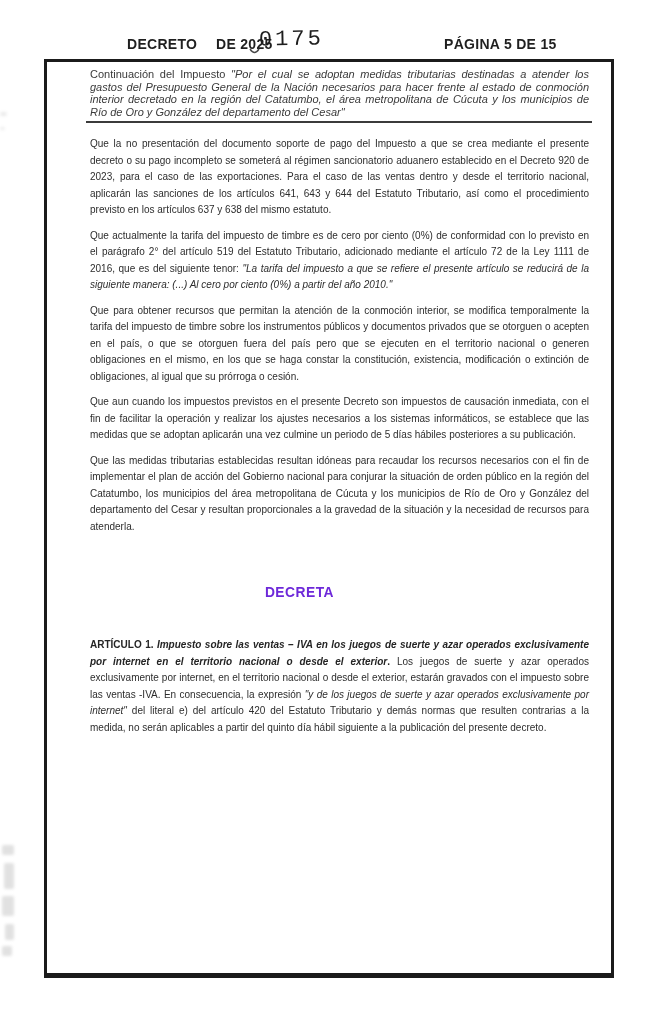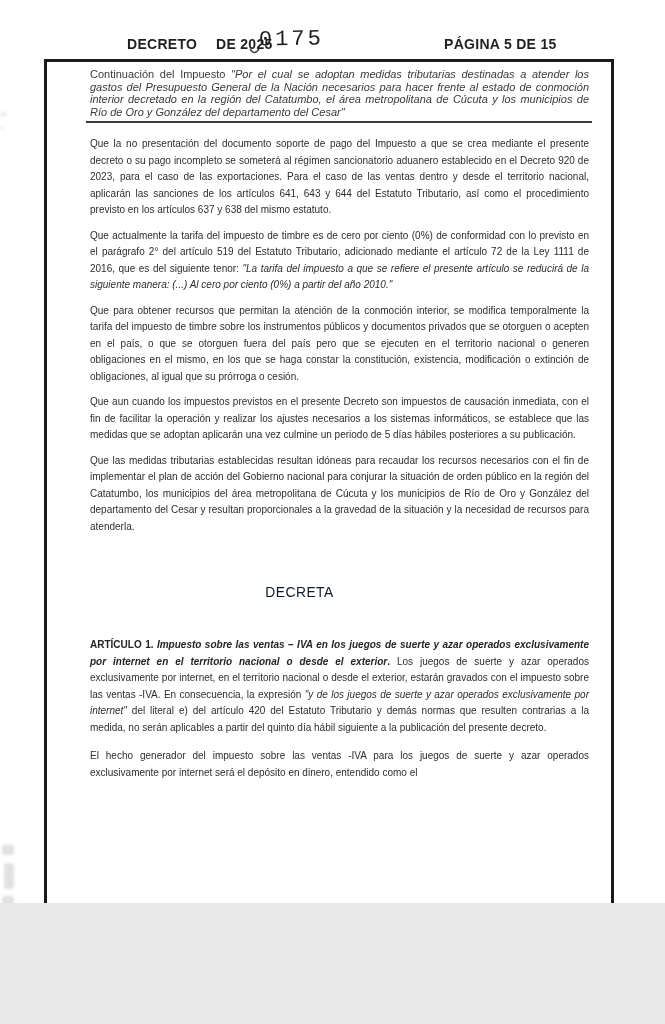--- a/index.html
+++ b/index.html
@@ -1,17 +1,17 @@
 <!DOCTYPE html>
 <html><head>
 <meta charset="utf-8">
 <style>
   html,body{margin:0;padding:0;background:#e8e8e8;}
   .doc{
-    position:relative;width:665px;height:903px;background:#ffffff;
+    position:relative;width:665px;height:1024px;background:#ffffff;
     font-family:"Liberation Sans","DejaVu Sans",sans-serif;
     color:#2d2d2d;overflow:hidden;margin:0 auto;
   }
   
   .hdr-item{position:absolute;top:36px;font-size:14px;font-weight:700;color:#1f1f1f;letter-spacing:.3px;white-space:nowrap;}
   .hdr-doctype{left:127px;}
   .hdr-year{left:216px;}
   .hdr-page{left:444px;}
   .stamp{
     position:absolute;left:259px;top:27px;
@@ -24,21 +24,21 @@
   .frame{
     position:absolute;left:44px;top:59px;width:570px;height:919px;
     box-sizing:border-box;border:3px solid #1b1b1b;border-bottom-width:5px;
     padding:4px 22px 0 43px;overflow:hidden;background:#fff;
   }
   .intro{margin:2px 0 0;font-size:11px;line-height:12.5px;text-align:justify;color:#3a3a3a;}
   .it{font-style:italic;}
   .sep{height:0;border-top:2px solid #3b3b3b;margin:3px -3px 0 -4px;}
   .rec,.article,.closing{margin:9px 0 0;font-size:10px;line-height:16.5px;text-align:justify;color:#2d2d2d;}
   .rec.first{margin-top:13px;}
-  .decreta{margin:50px 0 0;text-align:center;padding-right:80px;font-weight:400;font-size:13.8px;letter-spacing:.5px;color:#0f172a;}
+  .decreta{margin:50px 0 0;text-align:center;padding-right:80px;font-weight:700;font-size:13.8px;letter-spacing:.5px;color:#6d28d9;}
   .article{margin-top:37px;}
   .closing{margin-top:12px;}
   .b{font-weight:700;color:#252525;}
   .bi{font-weight:700;font-style:italic;color:#252525;}
   
   .artifact{position:absolute;background:#8f8f8f;opacity:.26;filter:blur(1.5px);border-radius:2px;}
   .a1{left:2px;top:845px;width:12px;height:10px;}
   .a2{left:4px;top:863px;width:10px;height:26px;}
   .a3{left:2px;top:896px;width:12px;height:20px;}
   .a4{left:5px;top:924px;width:9px;height:16px;}
@@ -77,21 +77,20 @@
 
     <p class="rec">Que aun cuando los impuestos previstos en el presente Decreto son impuestos de causación inmediata, con el fin de facilitar la operación y realizar los ajustes necesarios a los sistemas informáticos, se establece que las medidas que se adoptan aplicarán una vez culmine un periodo de 5 días hábiles posteriores a su publicación.</p>
 
     <p class="rec">Que las medidas tributarias establecidas resultan idóneas para recaudar los recursos necesarios con el fin de implementar el plan de acción del Gobierno nacional para conjurar la situación de orden público en la región del Catatumbo, los municipios del área metropolitana de Cúcuta y los municipios de Río de Oro y González del departamento del Cesar y resultan proporcionales a la gravedad de la situación y la necesidad de recursos para atenderla.</p>
 
 
     <p class="decreta">DECRETA</p>
 
     <p class="article"><span class="b">ARTÍCULO 1.</span><span class="bi"> Impuesto sobre las ventas – IVA en los juegos de suerte y azar operados exclusivamente por internet en el territorio nacional o desde el exterior</span><span class="b">. </span><span>Los juegos de suerte y azar operados exclusivamente por internet, en el territorio nacional o desde el exterior, estarán gravados con el impuesto sobre las ventas -IVA. En consecuencia, la expresión </span><span class="it">"y de los juegos de suerte y azar operados exclusivamente por internet"</span><span> del literal e) del artículo 420 del Estatuto Tributario y demás normas que resulten contrarias a la medida, no serán aplicables a partir del quinto día hábil siguiente a la publicación del presente decreto.</span></p>
 
-    <p class="closing">El hecho generador del impuesto sobre las ventas -IVA para los juegos de suerte y azar operados exclusivamente por internet será el depósito en dinero, entendido como el</p>
 
   </div>
 
   <div class="artifact a1"></div>
   <div class="artifact a2"></div>
   <div class="artifact a3"></div>
   <div class="artifact a4"></div>
   <div class="artifact a5"></div>
   <div class="artifact a6"></div>
   <div class="artifact a7"></div>

